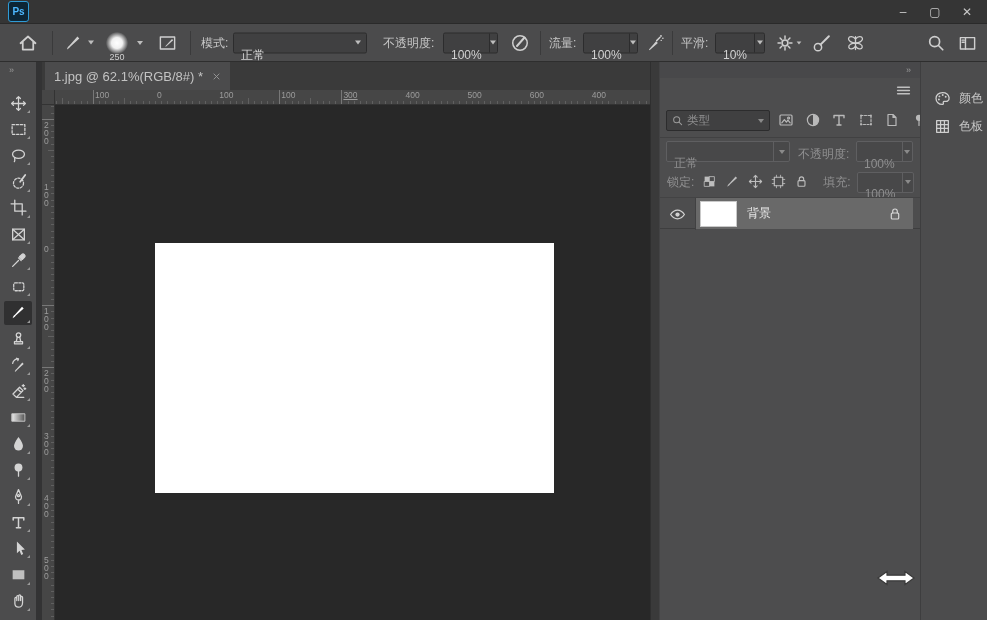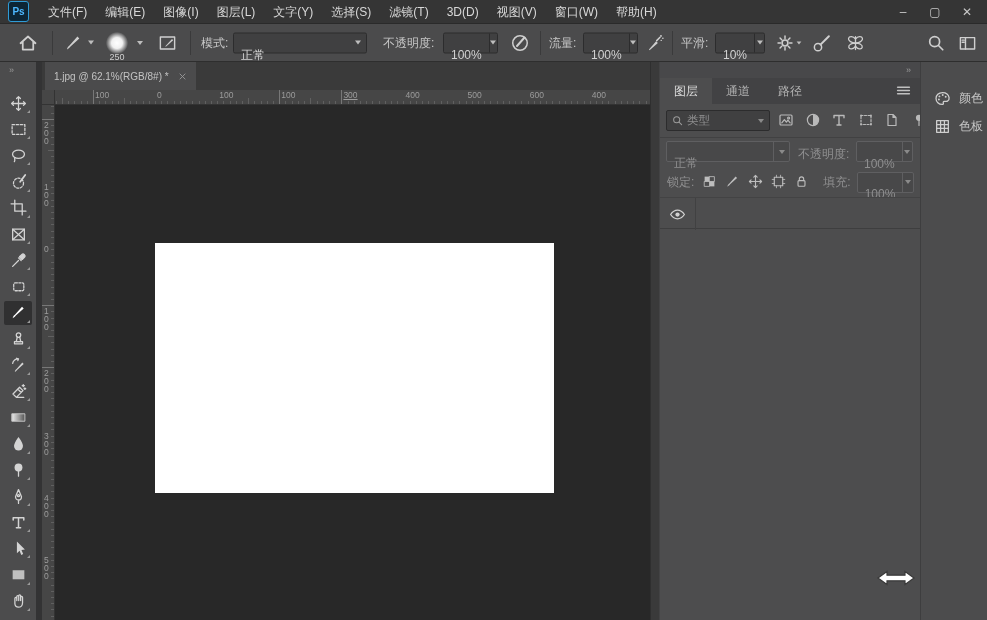--- a/index.html
+++ b/index.html
@@ -33,21 +33,21 @@
   .tool-gutter{left:36px;top:62px;width:6px;height:558px;background:#333334;}
   .toolbox{left:0;top:62px;width:36px;height:558px;background:#4c4c4d;}
   .collapse{color:#9a9a9a;font-size:9px;letter-spacing:1px;}
   .tool{position:absolute;left:4px;width:28px;height:24px;display:flex;align-items:center;justify-content:center;color:#d4d4d4;border-radius:2px;}
   .tool svg{width:17px;height:17px;}
   .tool.active{background:#303031;color:#ffffff;}
   .tool::after{content:"";position:absolute;right:2px;bottom:2px;border-left:3px solid transparent;border-bottom:3px solid #9a9a9a;}
 
   
   .tabbar{left:42px;top:62px;width:608px;height:28px;background:#3a3a3a;}
-  .doc-tab{position:absolute;left:3px;top:0;height:28px;background:#4b4b4c;display:flex;align-items:center;padding:0 9px;color:#c3c3c3;font-size:10px;white-space:nowrap;}
+  .doc-tab{position:absolute;left:3px;top:0;height:28px;background:#4b4b4c;display:flex;align-items:center;padding:0 9px;color:#c3c3c3;font-size:13px;white-space:nowrap;}
   .doc-tab svg{width:9px;height:9px;margin-left:9px;color:#9a9a9a;}
   .ruler-corner{left:42px;top:90px;width:13px;height:15px;background:#464646;border-right:1px solid #333;border-bottom:1px solid #333;box-sizing:border-box;}
   .ruler-h{left:55px;top:90px;width:595px;height:15px;background:#464646;border-bottom:1px solid #333;box-sizing:border-box;overflow:hidden;}
   .ruler-v{left:42px;top:105px;width:13px;height:515px;background:#464646;border-right:1px solid #333;box-sizing:border-box;overflow:hidden;}
   .tick{position:absolute;background:#777;}
   .rlabel{position:absolute;color:#9c9c9c;font-size:8.5px;line-height:9px;}
   .vlabel{position:absolute;color:#9c9c9c;font-size:8.5px;line-height:8px;left:2px;text-align:left;}
   .viewport{left:55px;top:105px;width:595px;height:515px;background:#282828;}
   .canvas{position:absolute;left:100px;top:138px;width:399px;height:250px;background:#ffffff;}
 
@@ -279,33 +279,20 @@
     <symbol id="i-close" viewBox="0 0 16 16">
         <path d="M3.5 3.5l9 9M12.5 3.5l-9 9" stroke-width="1.6"></path>
       </symbol>
   </defs>
 </svg>
 
 <div class="app">
 
   <div class="abs menubar">
     <div class="ps-logo">Ps</div>
-    <div style="display:flex">
-        <span class="menu-item">文件(F)</span>
-        <span class="menu-item">编辑(E)</span>
-        <span class="menu-item">图像(I)</span>
-        <span class="menu-item">图层(L)</span>
-        <span class="menu-item">文字(Y)</span>
-        <span class="menu-item">选择(S)</span>
-        <span class="menu-item">滤镜(T)</span>
-        <span class="menu-item">3D(D)</span>
-        <span class="menu-item">视图(V)</span>
-        <span class="menu-item">窗口(W)</span>
-        <span class="menu-item">帮助(H)</span>
-      </div>
     <div class="win-controls">
       <div class="win-btn">–</div>
       <div class="win-btn">▢</div>
       <div class="win-btn">✕</div>
     </div>
   </div>
 
   <div class="abs optionsbar">
     <div class="abs" style="left:18px">
         <svg class="ic" width="20" height="20" viewBox="0 0 16 16">
@@ -717,25 +704,20 @@
       <div class="vlabel" style="top: 388.6px;">4<br>0<br>0</div>
       <div class="vlabel" style="top: 450.7px;">5<br>0<br>0</div>
     </div>
   <div class="abs viewport">
     <div class="canvas"></div>
   </div>
   <div class="abs panel-gutter"></div>
 
   <div class="abs layers-col">
     <div class="dockhead">»</div>
-    <div class="ptabs">
-      <div class="ptab active">图层</div>
-      <div class="ptab">通道</div>
-      <div class="ptab">路径</div>
-    </div>
     <div class="pmenu">
         <svg class="ic" width="17" height="17" viewBox="0 0 16 16">
           <use href="#i-menu"></use>
         </svg>
       </div>
     <div class="filter-row">
       <div class="searchbox">
         <svg class="ic" viewBox="0 0 16 16">
             <use href="#i-search"></use>
           </svg>
@@ -826,20 +808,27 @@
             <span class="chev"></span>
           </span>
       </div>
     </div>
     <div class="layer-row">
       <div class="eye-col">
           <svg class="ic" width="17" height="17" viewBox="0 0 16 16">
             <use href="#i-eye"></use>
           </svg>
         </div>
+      <div class="layer-hl">
+        <div class="thumb"></div>
+        <span class="layer-name">背景</span>
+        <svg class="ic layer-lock" viewBox="0 0 16 16">
+            <use href="#i-lock"></use>
+          </svg>
+      </div>
     </div>
   </div>
 
   <div class="abs rightdock">
       <div class="dock-group">
         <div class="dock-item">
           <svg class="ic" viewBox="0 0 16 16">
             <use href="#i-palette"></use>
           </svg>
           <span class="dock-label">颜色</span>

